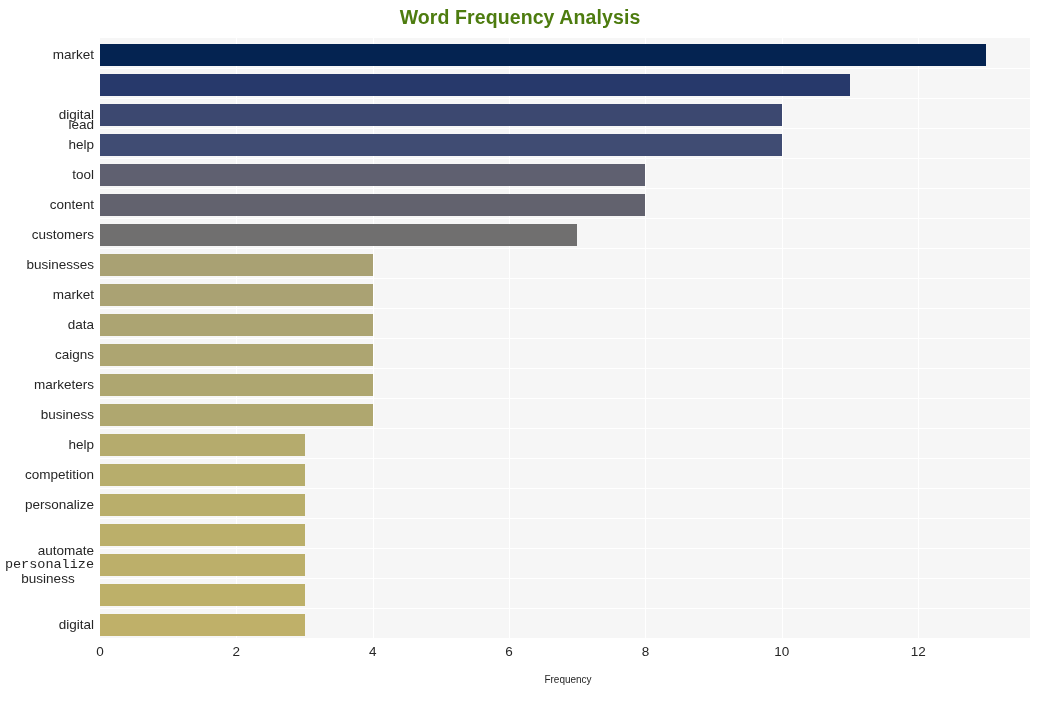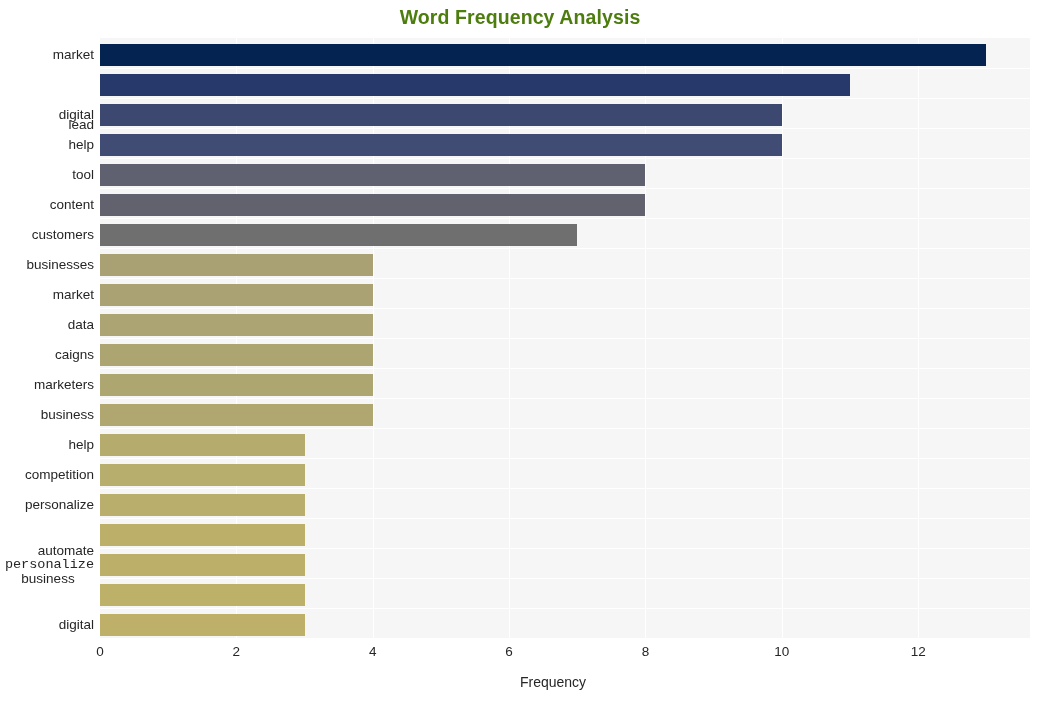--- a/index.html
+++ b/index.html
@@ -98,25 +98,25 @@
     top: 6px;
     width: 40px;
     margin-left: -20px;
     text-align: center;
     font-size: 13.5px;
     color: #262626;
   }
 
   #x-axis-label {
     position: absolute;
-    left: 88px;
+    left: 103px;
     top: 674px;
     width: 930px;
     text-align: center;
-    font-size: 14px;
+    font-size: 10px;
     color: #262626;
   }
 </style>
 </head>
 <body>
 
 <div id="figure">
 
   <div id="chart-title">Word Frequency Analysis</div>
 

